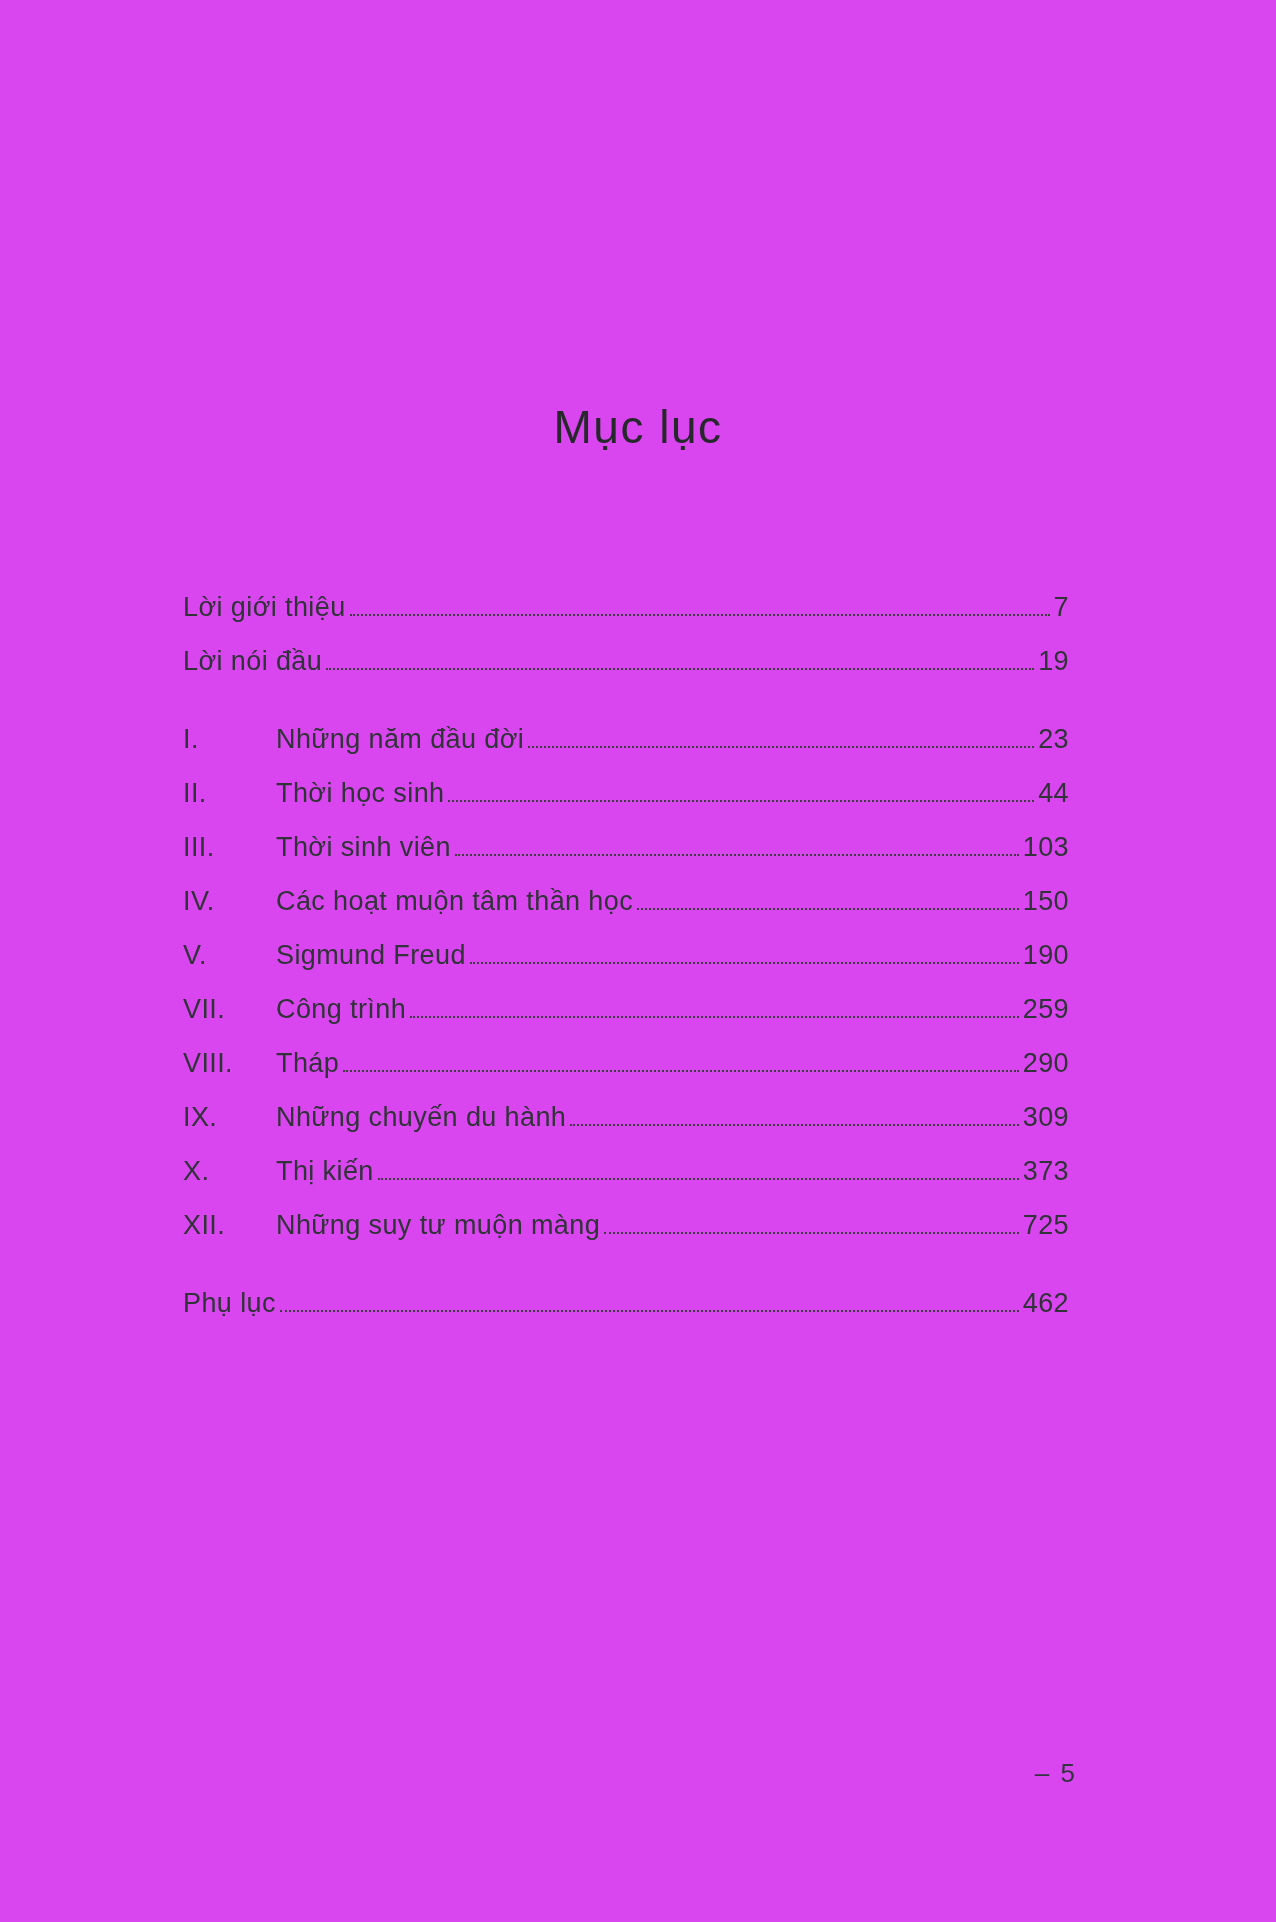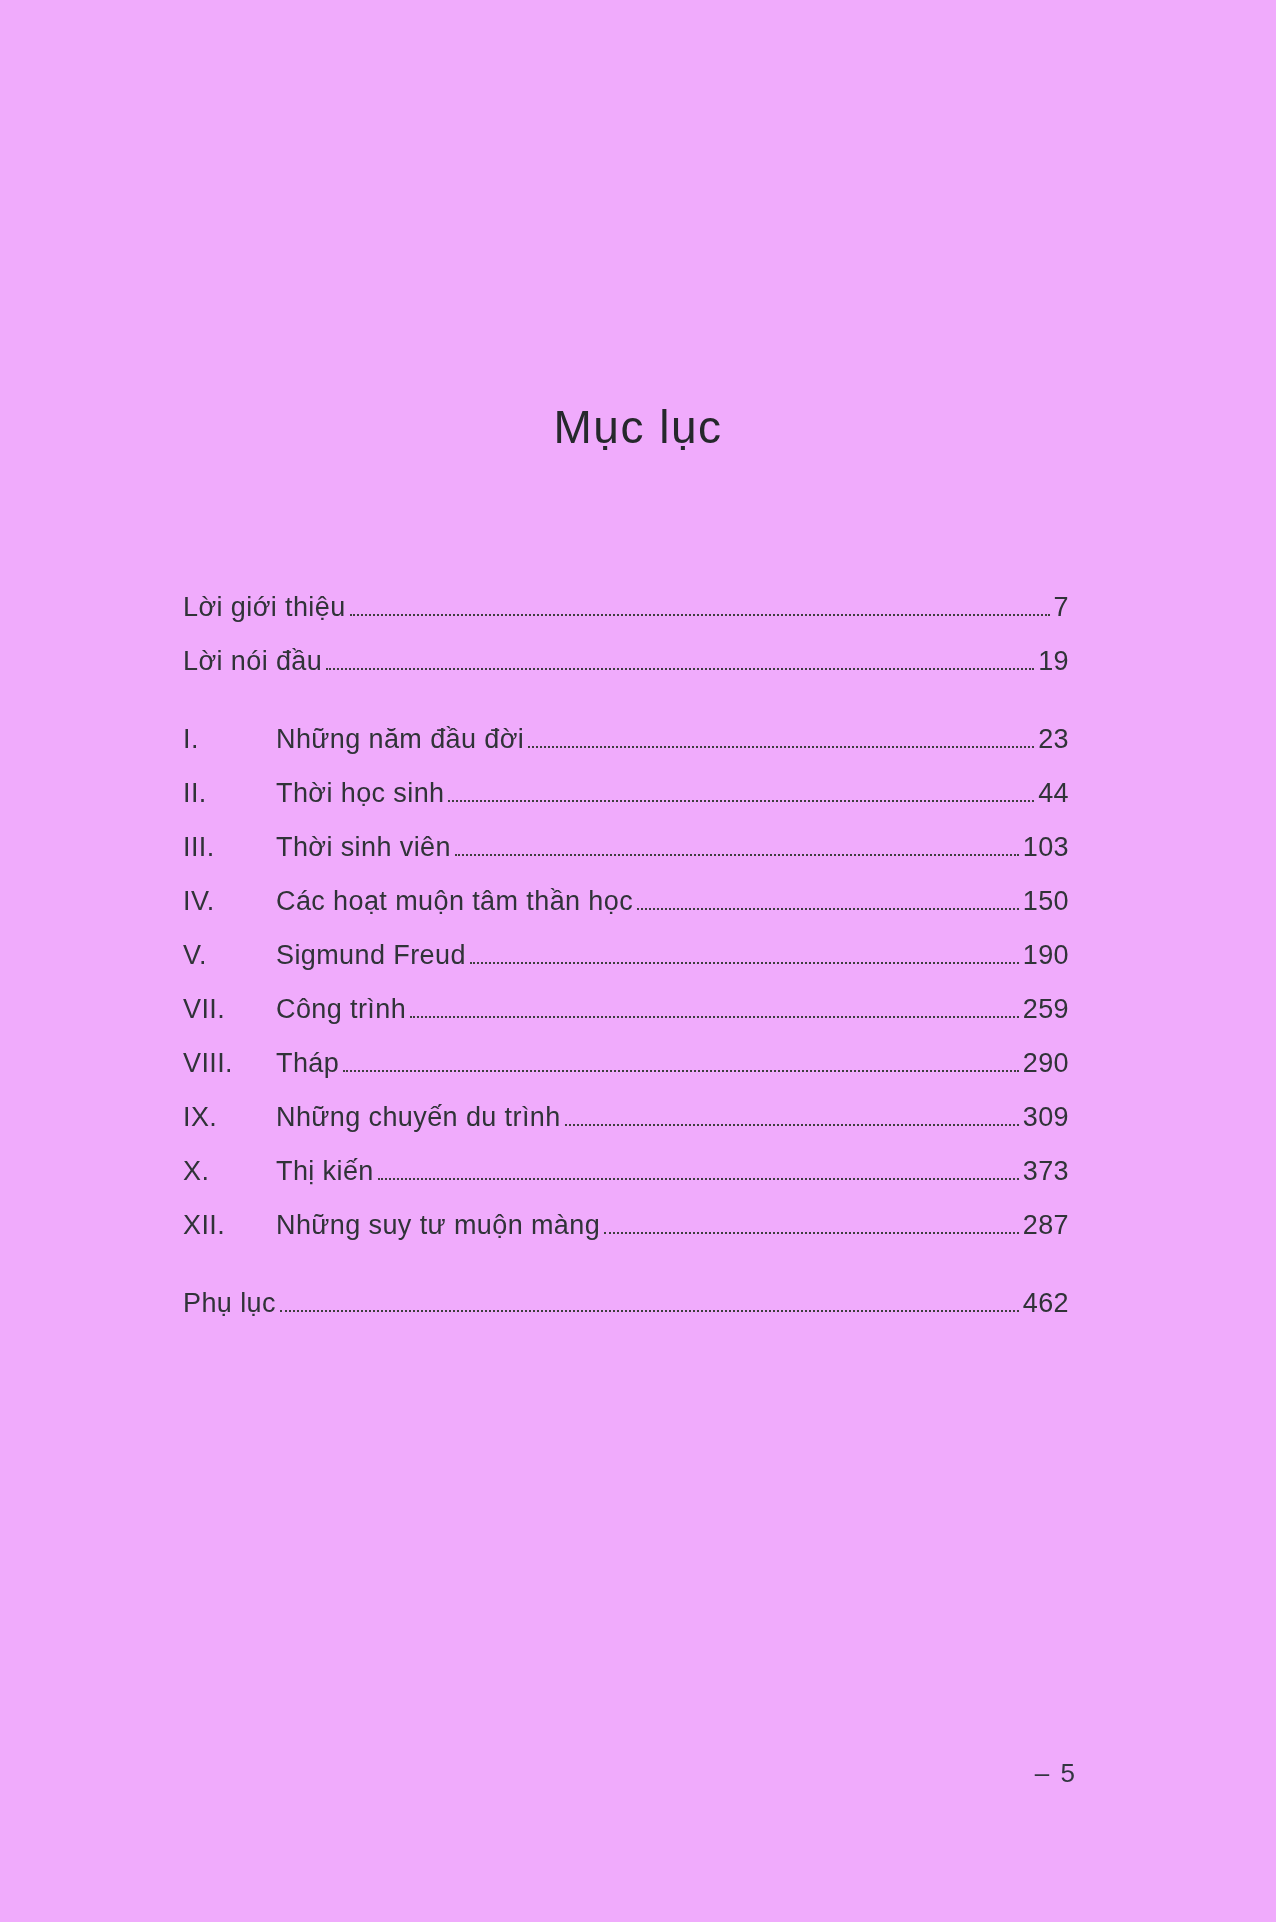--- a/index.html
+++ b/index.html
@@ -4,21 +4,21 @@
 <style>
   html, body {
     margin: 0;
     padding: 0;
     background: #ffffff;
   }
   .page {
     position: relative;
     width: 1276px;
     height: 1922px;
-    background: #f0abfc;
+    background: #d946ef;
     font-family: "Liberation Sans", sans-serif;
     color: #2f3237;
     overflow: hidden;
   }
   .page-title {
     margin: 0;
     padding-top: 402px;
     text-align: center;
     font-size: 46px;
     font-weight: 300;
@@ -140,38 +140,38 @@
 
   <div class="toc-row">
     <span class="toc-numeral">VIII.</span>
     <span class="toc-label">Tháp</span>
     <span class="dot-leader"></span>
     <span class="toc-page">290</span>
   </div>
 
   <div class="toc-row">
     <span class="toc-numeral">IX.</span>
-    <span class="toc-label">Những chuyến du trình</span>
+    <span class="toc-label">Những chuyến du hành</span>
     <span class="dot-leader"></span>
     <span class="toc-page">309</span>
   </div>
 
   <div class="toc-row">
     <span class="toc-numeral">X.</span>
     <span class="toc-label">Thị kiến</span>
     <span class="dot-leader"></span>
     <span class="toc-page">373</span>
   </div>
 
 
   <div class="toc-row">
     <span class="toc-numeral">XII.</span>
     <span class="toc-label">Những suy tư muộn màng</span>
     <span class="dot-leader"></span>
-    <span class="toc-page">287</span>
+    <span class="toc-page">725</span>
   </div>
 </div>
 
     <div class="toc-section">
 
   <div class="toc-row">
     <span class="toc-label">Phụ lục</span>
     <span class="dot-leader"></span>
     <span class="toc-page">462</span>
   </div>

